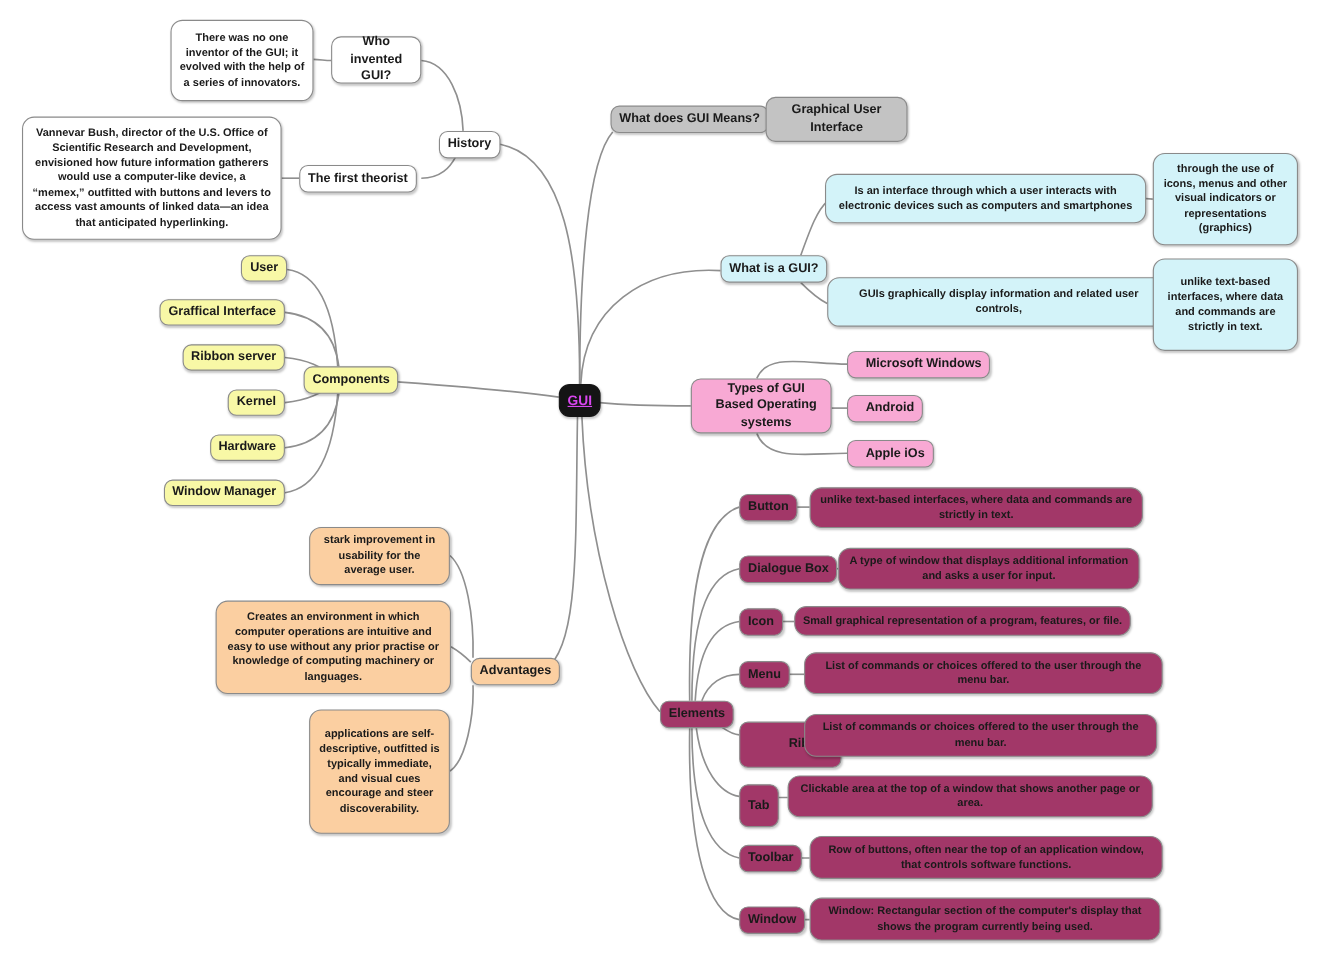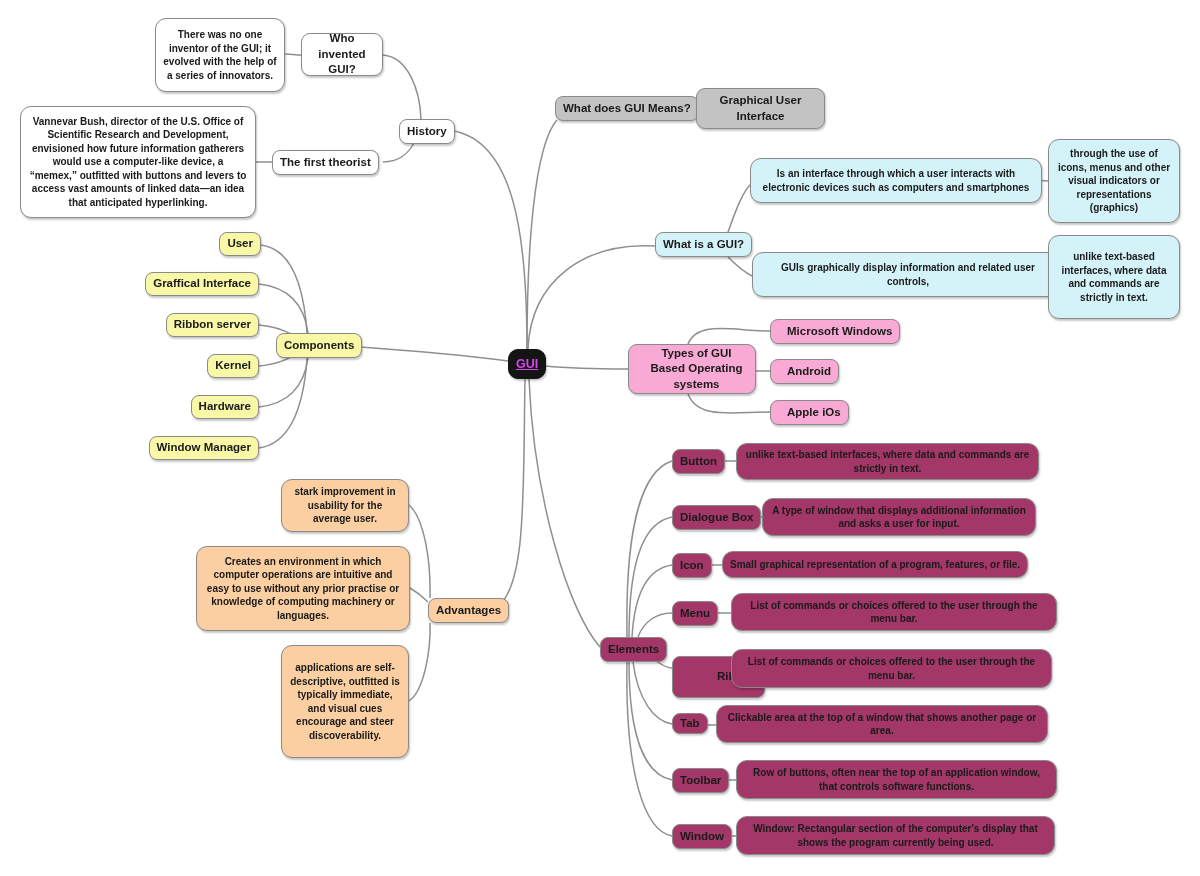--- a/index.html
+++ b/index.html
@@ -130,21 +130,21 @@
 
   <div class="node magenta lbl" style="left:672px;top:553px;height:25px;">Icon</div>
   <div class="node magenta nowrap" style="left:722px;top:551px;height:27px;">Small graphical representation of a program, features, or file.</div>
 
   <div class="node magenta lbl" style="left:672px;top:601px;height:25px;">Menu</div>
   <div class="node magenta" style="left:731px;top:593px;width:326px;height:38px;">List of commands or choices offered to the user through the menu bar.</div>
 
   <div class="node magenta lbl" style="left:672px;top:656px;height:42px;padding-left:44px;">Ribbon</div>
   <div class="node magenta" style="left:731px;top:649px;width:321px;height:39px;">List of commands or choices offered to the user through the menu bar.</div>
 
-  <div class="node magenta lbl" style="left:672px;top:713px;height:21px;">Tab</div>
+  <div class="node magenta lbl" style="left:672px;top:713px;height:39px;">Tab</div>
   <div class="node magenta" style="left:716px;top:705px;width:332px;height:38px;">Clickable area at the top of a window that shows another page or area.</div>
 
   <div class="node magenta lbl" style="left:672px;top:768px;height:25px;">Toolbar</div>
   <div class="node magenta" style="left:736px;top:760px;width:321px;height:39px;">Row of buttons, often near the top of an application window, that controls software functions.</div>
 
   <div class="node magenta lbl" style="left:672px;top:824px;height:25px;">Window</div>
   <div class="node magenta" style="left:736px;top:816px;width:319px;height:39px;">Window: Rectangular section of the computer's display that shows the program currently being used.</div>
 
 </div>
 

